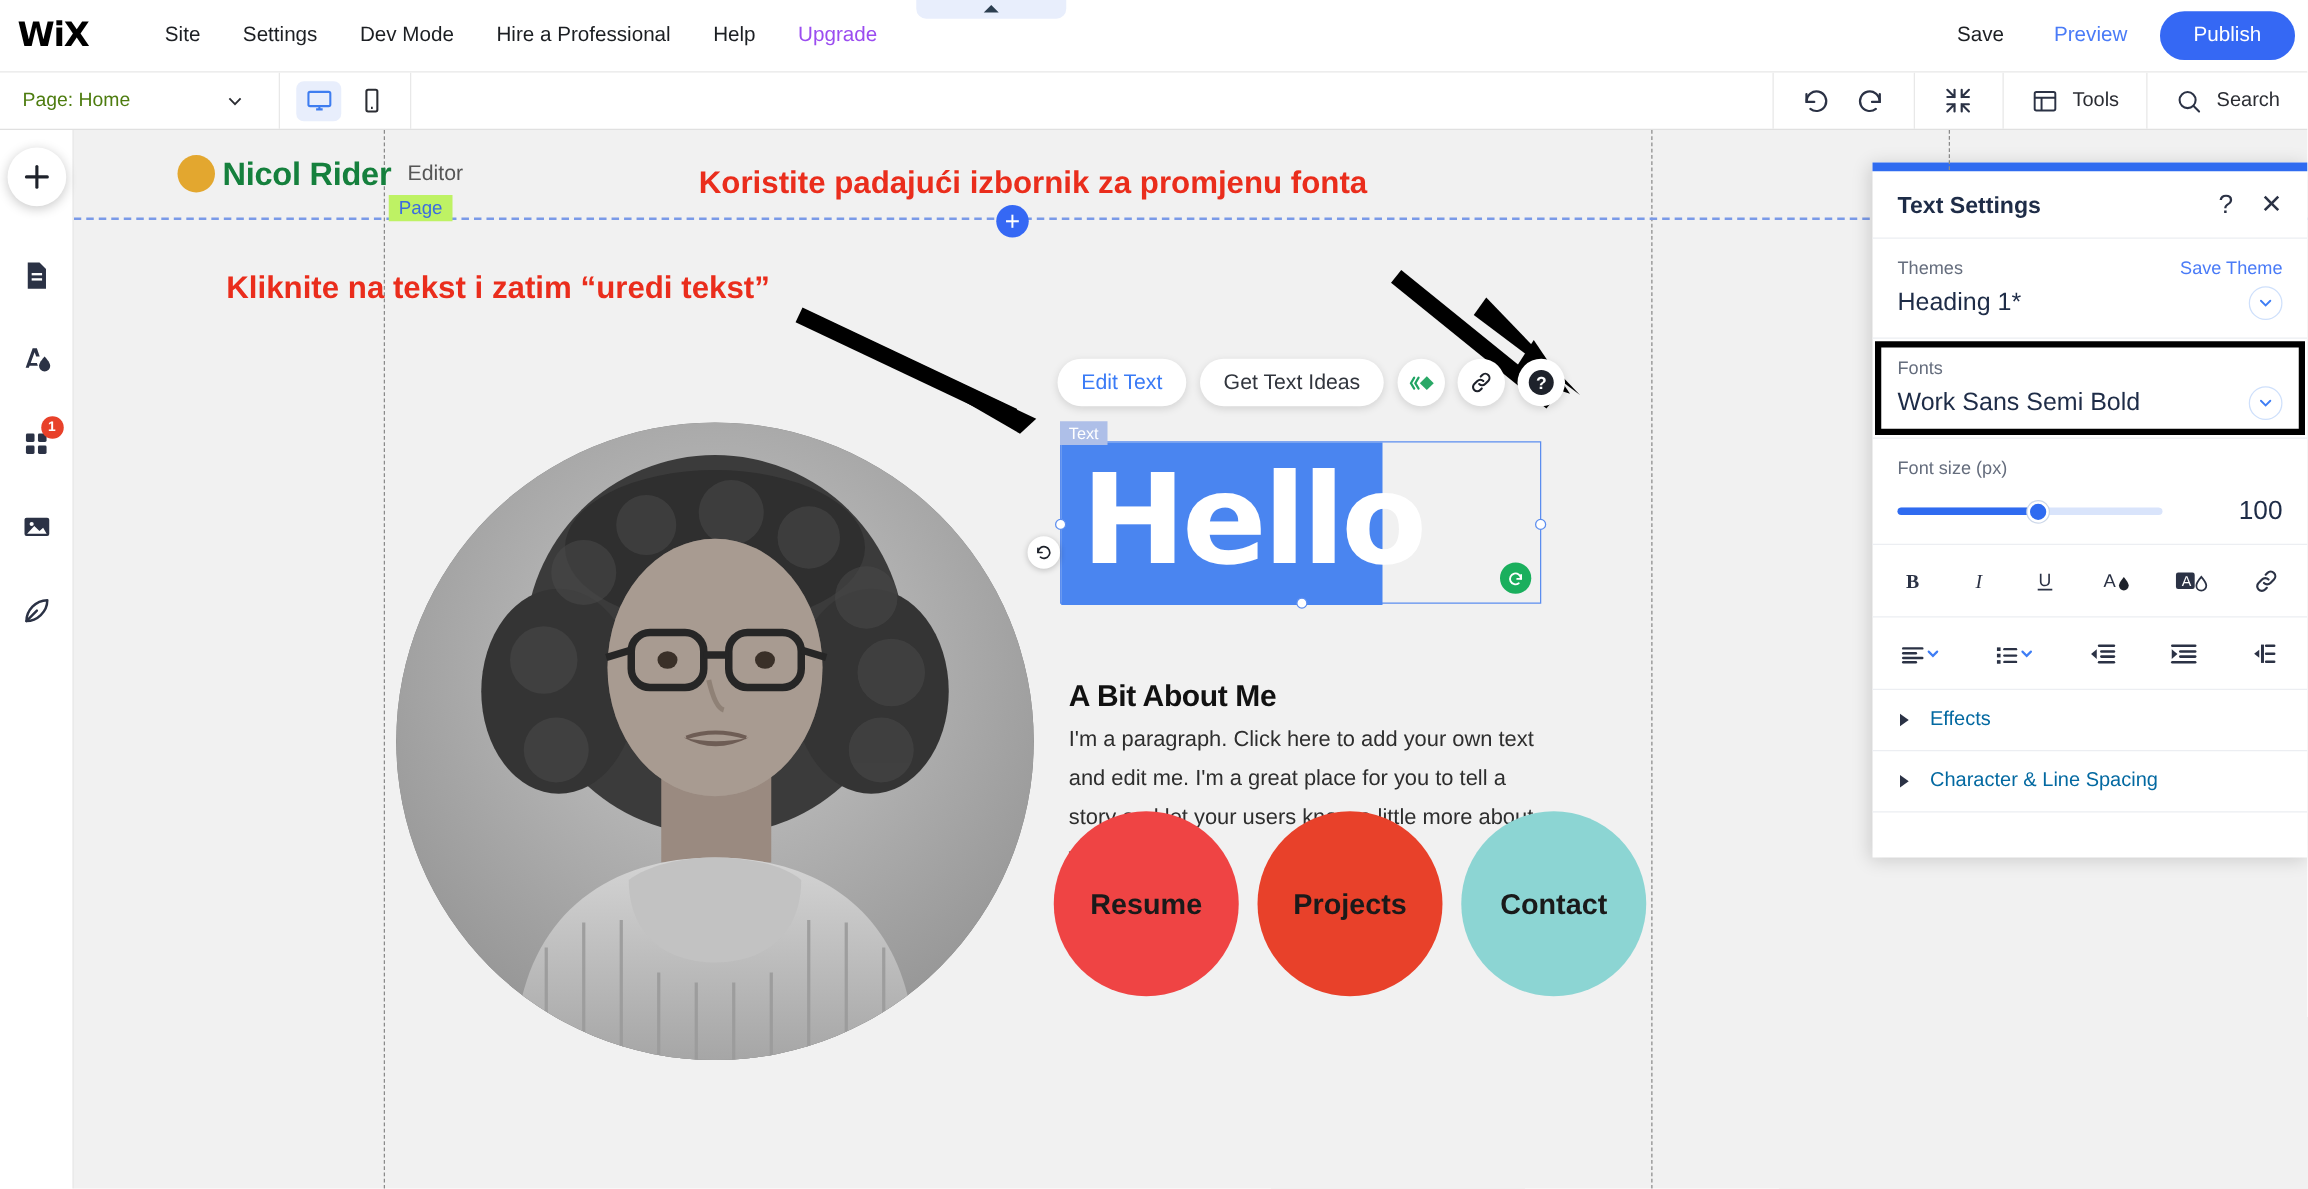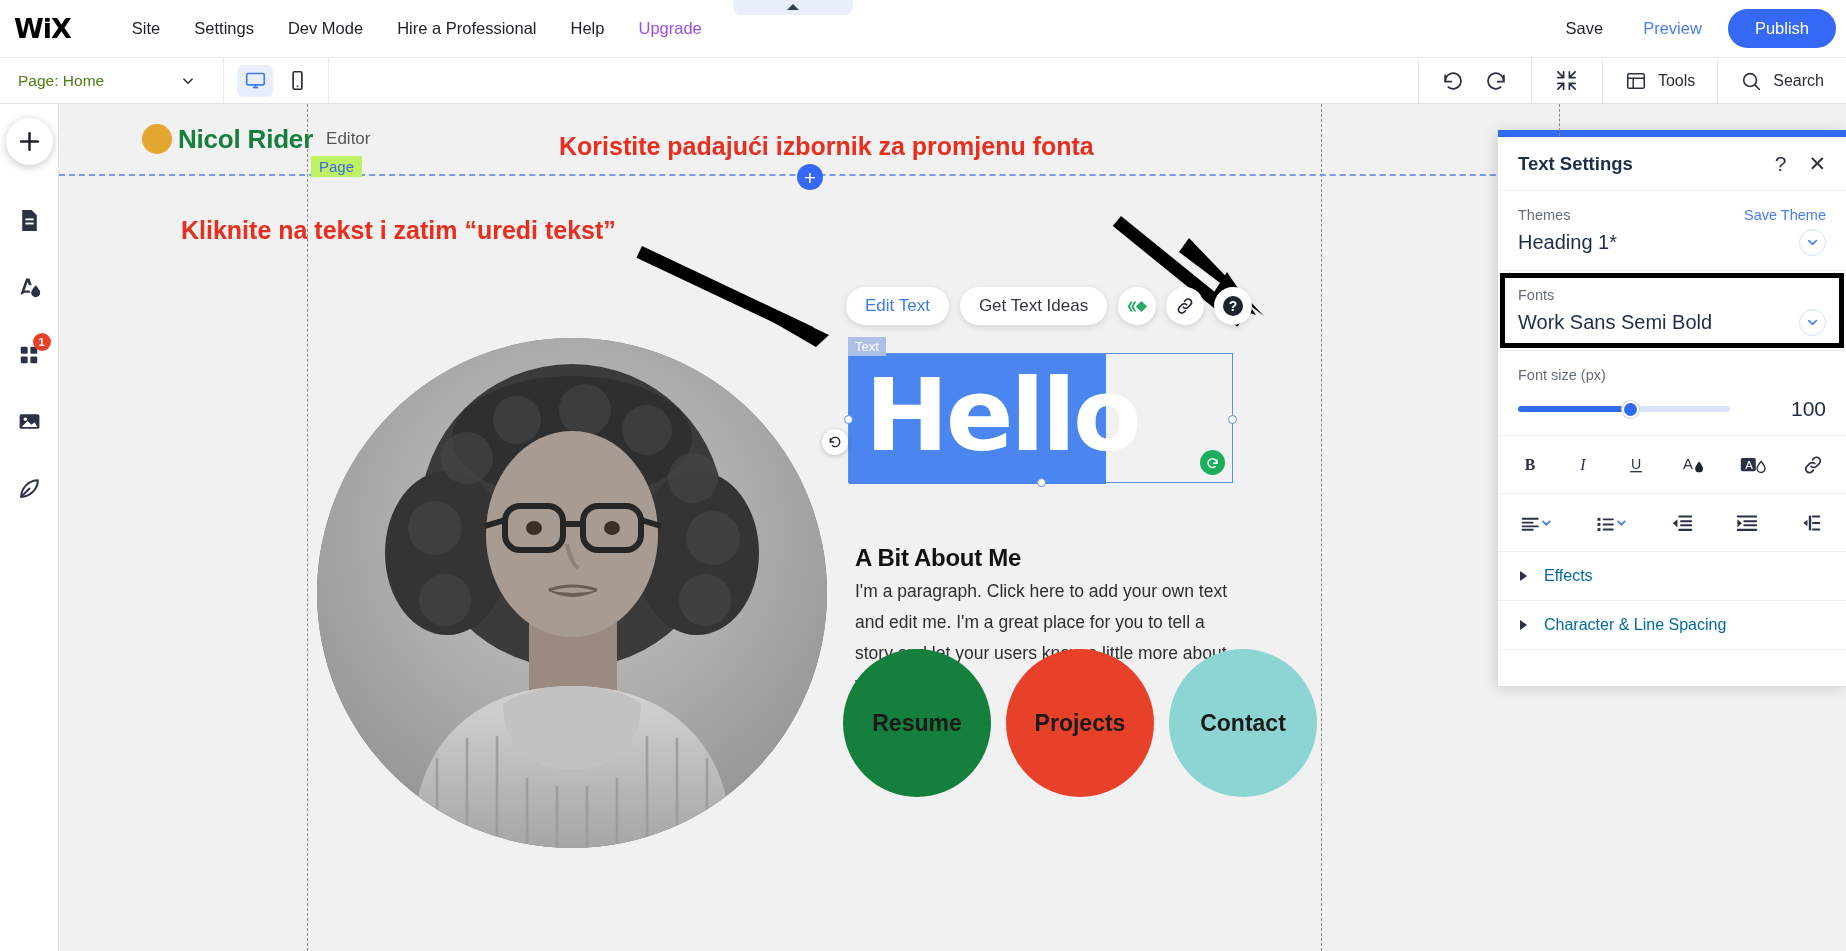--- a/index.html
+++ b/index.html
@@ -531,21 +531,21 @@
         </svg>
       </div>
       <div class="handle" style="left:-5px; top:61px;"></div>
       <div class="handle" style="right:-5px; top:61px;"></div>
       <div class="handle" style="left:188px; bottom:-5px;"></div>
     </div>
 
     <div class="about-h">A Bit About Me</div>
     <div class="about-p">I'm a paragraph. Click here to add your own text and edit me. I'm a great place for you to tell a story and let your users know a little more about you.</div>
 
-    <div class="cbtn" style="left:784px; top:545px; background:#15803d;">Resume</div>
+    <div class="cbtn" style="left:784px; top:545px; background:#ef4444;">Resume</div>
     <div class="cbtn" style="left:1110px; top:545px; background:#8cd5d3;">Contact</div>
     <div class="cbtn" style="left:947px; top:545px; background:#e8412a;">Projects</div>
   </div>
 
   <div class="panel-dash"></div>
 
   <div class="panel">
     <div class="panel-topbar"></div>
     <div class="panel-head">
       <div class="panel-title">Text Settings</div>

